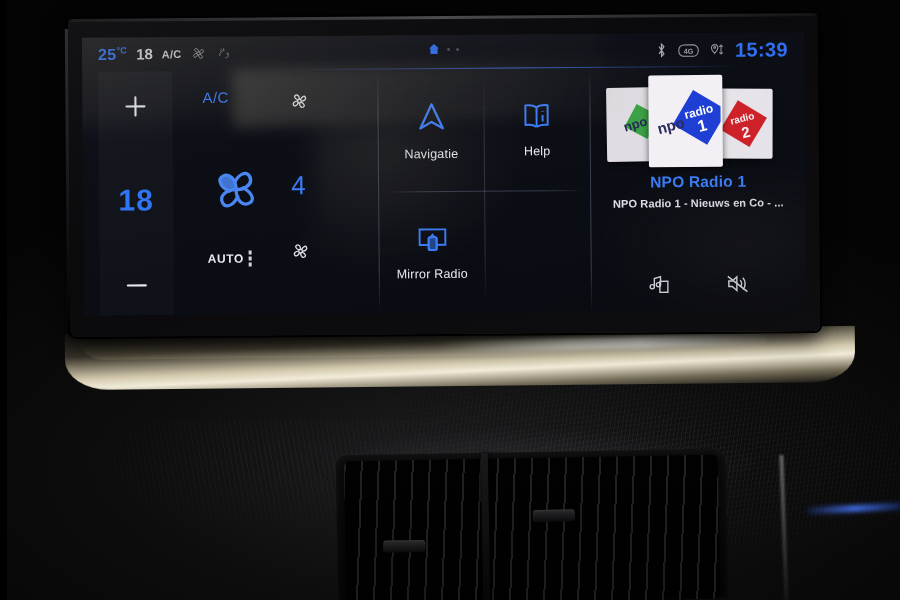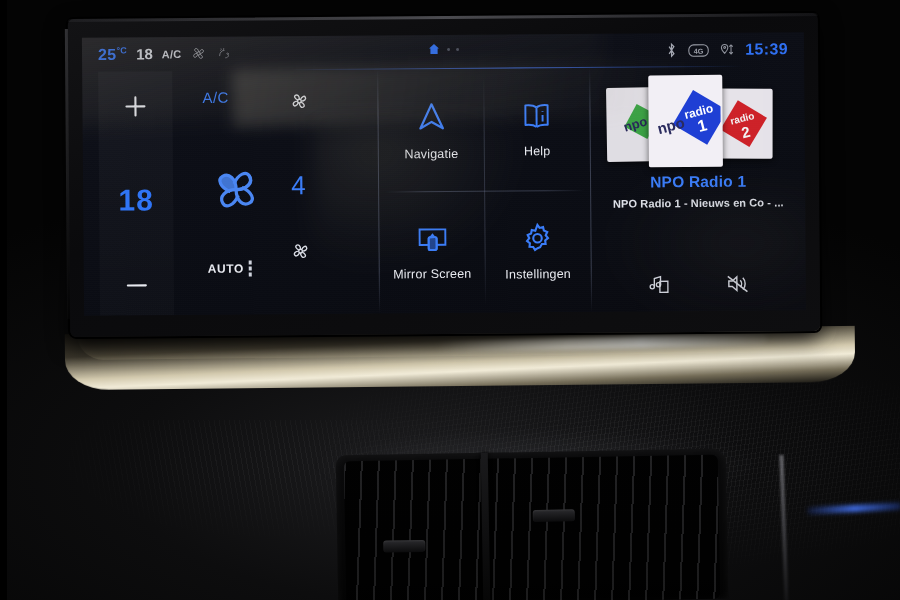--- a/index.html
+++ b/index.html
@@ -152,21 +152,21 @@
     position:absolute; left:0; top:0; width:722px; height:34px;
     display:flex; align-items:center;
   }
   .sb-left{ display:flex; align-items:center; gap:9px; padding-left:16px; }
   .sb-right{ display:flex; align-items:center; gap:10px; margin-left:auto; padding-right:16px; }
   .sb-center{ position:absolute; left:0; right:0; top:7px; display:flex; justify-content:center; align-items:center; gap:6px; }
   .sb-temp{ color:#2f6ff0; font-size:16px; font-weight:bold; letter-spacing:.3px; }
   .sb-temp sup{ font-size:9px; }
   .sb-num{ color:#cfd3dd; font-size:15px; font-weight:bold; }
   .sb-ac{ color:#c9ccd6; font-size:11px; font-weight:bold; letter-spacing:.2px; }
-  .sb-time{ color:#2f6ff0; font-size:16px; font-weight:bold; letter-spacing:.4px; }
+  .sb-time{ color:#2f6ff0; font-size:20px; font-weight:bold; letter-spacing:.4px; }
   .sb-ico{ opacity:.72; display:block; }
   .dot{ width:3px;height:3px;border-radius:50%;background:#4a4f5e; }
   .sb-underline{
     position:absolute; left:206px; top:33px; width:455px; height:1px;
     background:linear-gradient(90deg, rgba(45,95,230,.0), rgba(60,110,235,.85), rgba(45,95,230,.0));
   }
 
   
   .content{ position:absolute; left:0; top:34px; width:722px; height:244px; display:flex; }
 
@@ -178,21 +178,21 @@
     display:flex; flex-direction:column; align-items:center; justify-content:space-between;
     padding:22px 0 26px;
   }
   .plus, .minus{ color:#e8eaf0; }
   .temp-val{ color:#2f74f5; font-size:30px; font-weight:bold; letter-spacing:1px; }
   .ac-label{ position:absolute; left:120px; top:18px; color:#3a7cf8; font-size:15px; font-weight:500; letter-spacing:.5px; }
   .fan-small-top{ position:absolute; left:206px; top:20px; }
   .fan-big{ position:absolute; left:122px; top:88px; }
   .fan-level{ position:absolute; left:208px; top:100px; color:#3a7cf8; font-size:26px; font-weight:400; }
   .fan-small-bot{ position:absolute; left:206px; top:170px; }
-  .auto-wrap{ position:absolute; left:124px; top:190px; display:flex; align-items:center; gap:5px; }
+  .auto-wrap{ position:absolute; left:124px; top:180px; display:flex; align-items:center; gap:5px; }
   .auto-txt{ color:#e7e9ef; font-size:12px; font-weight:bold; letter-spacing:.6px; }
   .auto-bars{ display:flex; flex-direction:column; gap:2px; }
   .auto-bars i{ display:block; width:3px; height:4px; background:#cfd3dd; }
 
   .vdiv{ width:1px; background:linear-gradient(180deg, rgba(120,130,160,.0), rgba(120,130,160,.42) 18%, rgba(120,130,160,.42) 82%, rgba(120,130,160,.0)); }
 
   
   .apps{ position:relative; width:212px; height:100%; display:grid; grid-template-columns:1fr 1fr; grid-template-rows:1fr 1fr; }
   .app-tile{ display:flex; flex-direction:column; align-items:center; justify-content:center; gap:12px; position:relative; }
   .app-label{ color:#e9ebf1; font-size:12.5px; letter-spacing:.2px; }
@@ -400,32 +400,23 @@
 
           <div class="app-tile">
             <span>
               <svg width="36" height="32" viewBox="0 0 28 24" fill="none" stroke="#3a7cf8" stroke-width="1.5">
                 <path d="M4 4.5h20v12H4z"></path>
                 <path d="M14 7.5l2.2 2.6h-4.4z" fill="#3a7cf8" stroke="none"></path>
                 <rect x="11" y="10.5" width="6.2" height="10" rx="1.3" fill="#0c0e16"></rect>
                 <rect x="11" y="10.5" width="6.2" height="10" rx="1.3" fill="#2f6ff0" fill-opacity=".55"></rect>
               </svg>
             </span>
-            <span class="app-label">Mirror Screen</span>
-          </div>
-
-          <div class="app-tile">
-            <span>
-              <svg width="34" height="34" viewBox="0 0 24 24" fill="none" stroke="#3a7cf8" stroke-width="1.5">
-                <circle cx="12" cy="12" r="3"></circle>
-                <path d="M12 2.6l1.5 2.1 2.5-.6.5 2.5 2.4 1-1.1 2.3 1.6 2-2 1.6.3 2.5-2.6.1-1.3 2.2L12 19l-1.8 1.3-1.3-2.2-2.6-.1.3-2.5-2-1.6 1.6-2L5.1 9.6l2.4-1 .5-2.5 2.5.6z"></path>
-              </svg>
-            </span>
-            <span class="app-label">Instellingen</span>
-          </div>
+            <span class="app-label">Mirror Radio</span>
+          </div>
+
         </div>
 
         <div class="vdiv"></div>
 
         <div class="media">
           <div class="logos">
 
             <div class="logo-card lc-left">
               <svg width="52" height="60" viewBox="0 0 52 60">
                 <g transform="rotate(-16 26 30)">

